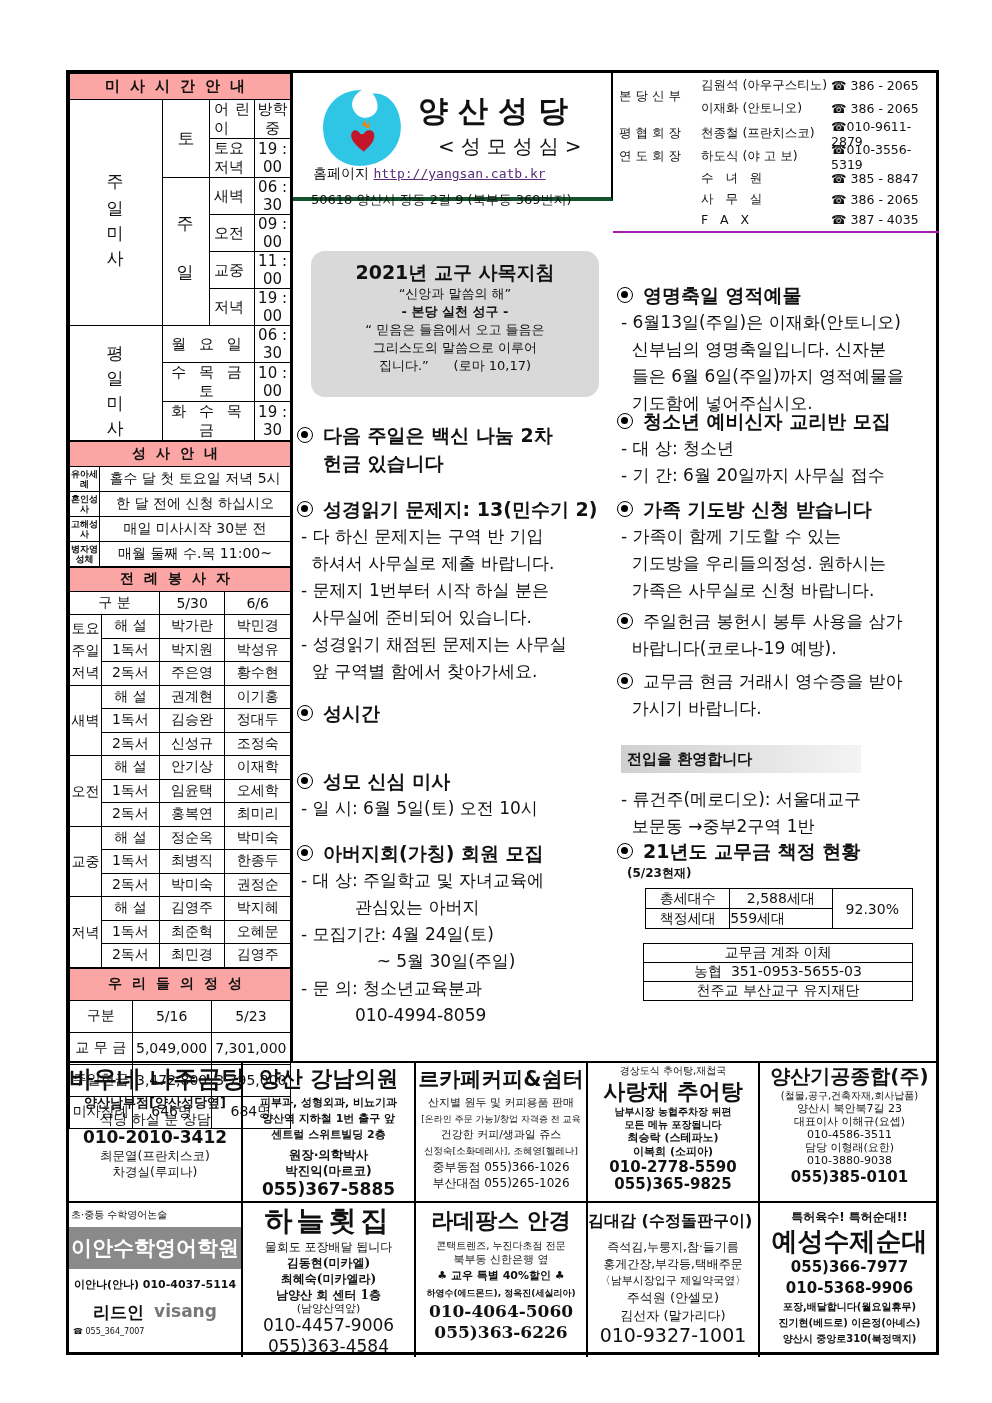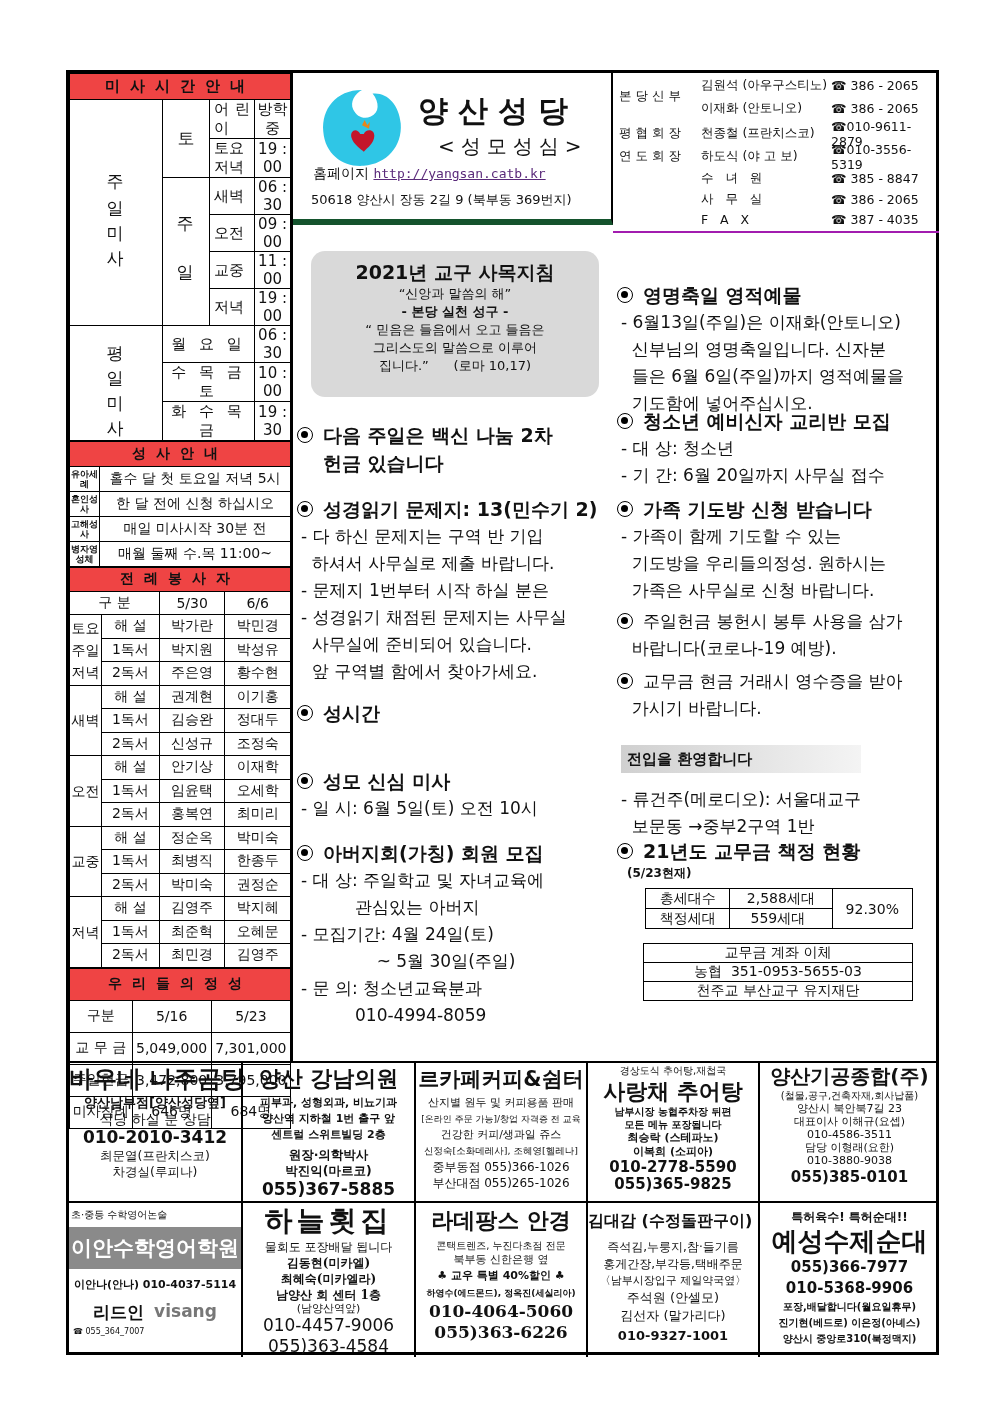--- a/index.html
+++ b/index.html
@@ -5,32 +5,32 @@
   * { box-sizing: border-box; margin: 0; padding: 0; }
   html, body { width: 992px; height: 1403px; background: #fff; }
   body { font-family: "DejaVu Sans", "Liberation Sans", sans-serif; color: #111; position: relative; overflow: hidden; }
   .page { position: absolute; left: 66px; top: 70px; width: 873px; height: 1285px; border: 3px solid #000; }
   table { border-collapse: collapse; }
   td { border: 1px solid #000; text-align: center; vertical-align: middle; padding: 0; }
 
   
   .left { position: absolute; left: 0; top: 0; width: 224px; height: 988px; border-right: 2px solid #000; }
   .left table { width: 100%; }
-  .sec-title { font-weight: bold; font-size: 20px; letter-spacing: 10px; height: 28px; background: #ef4444; }
+  .sec-title { font-weight: bold; font-size: 20px; letter-spacing: 10px; height: 28px; background: #fca5a5; }
   .mt td { font-size: 15px; height: 26px; }
   .mt .vert { writing-mode: vertical-rl; text-orientation: upright; font-size: 17px; letter-spacing: 8px; }
   .mt .lbl { text-align: justify; text-align-last: justify; padding: 0 4px; }
   .sacr td { font-size: 14px; height: 25px; }
   .sacr .tiny { font-size: 9px; line-height: 10px; font-weight: bold; width: 30px; }
   .serv td { font-size: 14px; height: 23.5px; }
   .serv .grp { font-size: 14px; line-height: 22px; width: 32px; }
   .off td { font-size: 14px; height: 32px; }
 
   
-  .hdr-mid { position: absolute; left: 224px; top: 0; width: 320px; height: 152px; border-right: 2px solid #000; border-bottom: 6px solid #14532d; }
+  .hdr-mid { position: absolute; left: 224px; top: 0; width: 320px; height: 128px; border-right: 2px solid #000; border-bottom: 4px solid #14532d; }
   .hdr-right { position: absolute; left: 544px; top: 0; width: 326px; height: 160px; border-bottom: 2px solid #a21caf; font-size: 12.5px; }
   .logo { position: absolute; left: 25px; top: 10px; width: 88px; height: 88px; }
   .church { position: absolute; left: 125px; top: 18px; font-size: 30px; font-weight: bold; letter-spacing: 10px; }
   .sub { position: absolute; left: 145px; top: 60px; font-size: 20px; letter-spacing: 6px; }
   .home { position: absolute; left: 20px; top: 92px; font-size: 14px; }
   .home a { color: #5a2a7a; text-decoration: underline; font-family: "DejaVu Sans Mono", monospace; font-size: 13px; }
   .addr { position: absolute; left: 18px; top: 118px; font-size: 13px; }
   .contact { position: absolute; left: 6px; height: 21px; width: 316px; display: flex; align-items: center; }
   .contact .role { width: 82px; letter-spacing: 4px; }
   .contact .name { width: 130px; }
@@ -332,22 +332,22 @@
     </div>
 
     <div class="notice" style="top:262px">
       <div class="n-head">
           <span class="bullet"></span>
           <span>성경읽기 문제지: 13(민수기 2)</span>
         </div>
       <div class="n-line">- 다 하신 문제지는 구역 반 기입</div>
       <div class="n-line">  하셔서 사무실로 제출 바랍니다.</div>
       <div class="n-line">- 문제지 1번부터 시작 하실 분은</div>
+      <div class="n-line">  사무실에 준비되어 있습니다.</div>
       <div class="n-line">- 성경읽기 채점된 문제지는 사무실</div>
-      <div class="n-line">  사무실에 준비되어 있습니다.</div>
       <div class="n-line">  앞 구역별 함에서 찾아가세요.</div>
     </div>
 
     <div class="notice" style="top:466px">
       <div class="n-head">
           <span class="bullet"></span>
           <span>성시간</span>
         </div>
     </div>
 
@@ -430,21 +430,21 @@
       <div style="font-size:12px;font-weight:bold;padding-left:12px">(5/23현재)</div>
       <table class="stat" style="margin:6px 0 0 30px;width:268px">
         <tbody>
             <tr>
               <td>총세대수</td>
               <td>2,588세대</td>
               <td rowspan="2">92.30%</td>
             </tr>
         <tr>
               <td>책정세대</td>
-              <td style="text-align:center;padding-right:6px">559세대</td>
+              <td style="text-align:left;padding-right:6px">559세대</td>
             </tr>
       </tbody>
         </table>
       <table class="acct" style="margin:14px 0 0 28px;width:270px">
         <tbody>
             <tr>
               <td>교무금 계좌 이체</td>
             </tr>
         <tr>
               <td style="white-space:pre">농협  351-0953-5655-03</td>
@@ -536,21 +536,21 @@
       <div class="ph" style="font-family:'DejaVu Serif',serif">010-4064-5060</div>
       <div class="ph" style="font-family:'DejaVu Serif',serif">055)363-6226</div>
     </div>
     <div class="ad" style="left:519px;top:140px;width:172px;height:154px">
       <div class="big" style="font-size:16px;line-height:36px">김대감 (수정돌판구이) 김</div>
       <div class="l" style="font-size:12px;line-height:17px">즉석김,누룽지,참·들기름</div>
       <div class="l" style="font-size:12px;line-height:17px">홍게간장,부각등,택배주문</div>
       <div class="l" style="font-size:11px;line-height:16px">〈남부시장입구 제일약국옆〉</div>
       <div class="l" style="font-size:13px;line-height:18px">주석원 (안셀모)</div>
       <div class="l" style="font-size:13px;line-height:18px">김선자 (말가리다)</div>
-      <div class="ph" style="font-weight:bold;font-size:13px">010-9327-1001</div>
+      <div class="ph" style="font-weight:normal;font-size:19px">010-9327-1001</div>
     </div>
     <div class="ad" style="left:691px;top:140px;width:179px;height:154px;border-right:none">
       <div class="l b" style="font-size:12px;margin-top:6px">특허육수! 특허순대!!</div>
       <div class="big" style="font-size:26px;line-height:32px">예성수제순대</div>
       <div class="ph" style="font-size:15px">055)366-7977</div>
       <div class="ph" style="font-size:15px">010-5368-9906</div>
       <div class="l b" style="font-size:10px">포장,배달합니다(월요일휴무)</div>
       <div class="l b" style="font-size:10px">진기현(베드로) 이은정(아녜스)</div>
       <div class="l b" style="font-size:10px">양산시 중앙로310(북정맥지)</div>
     </div>

